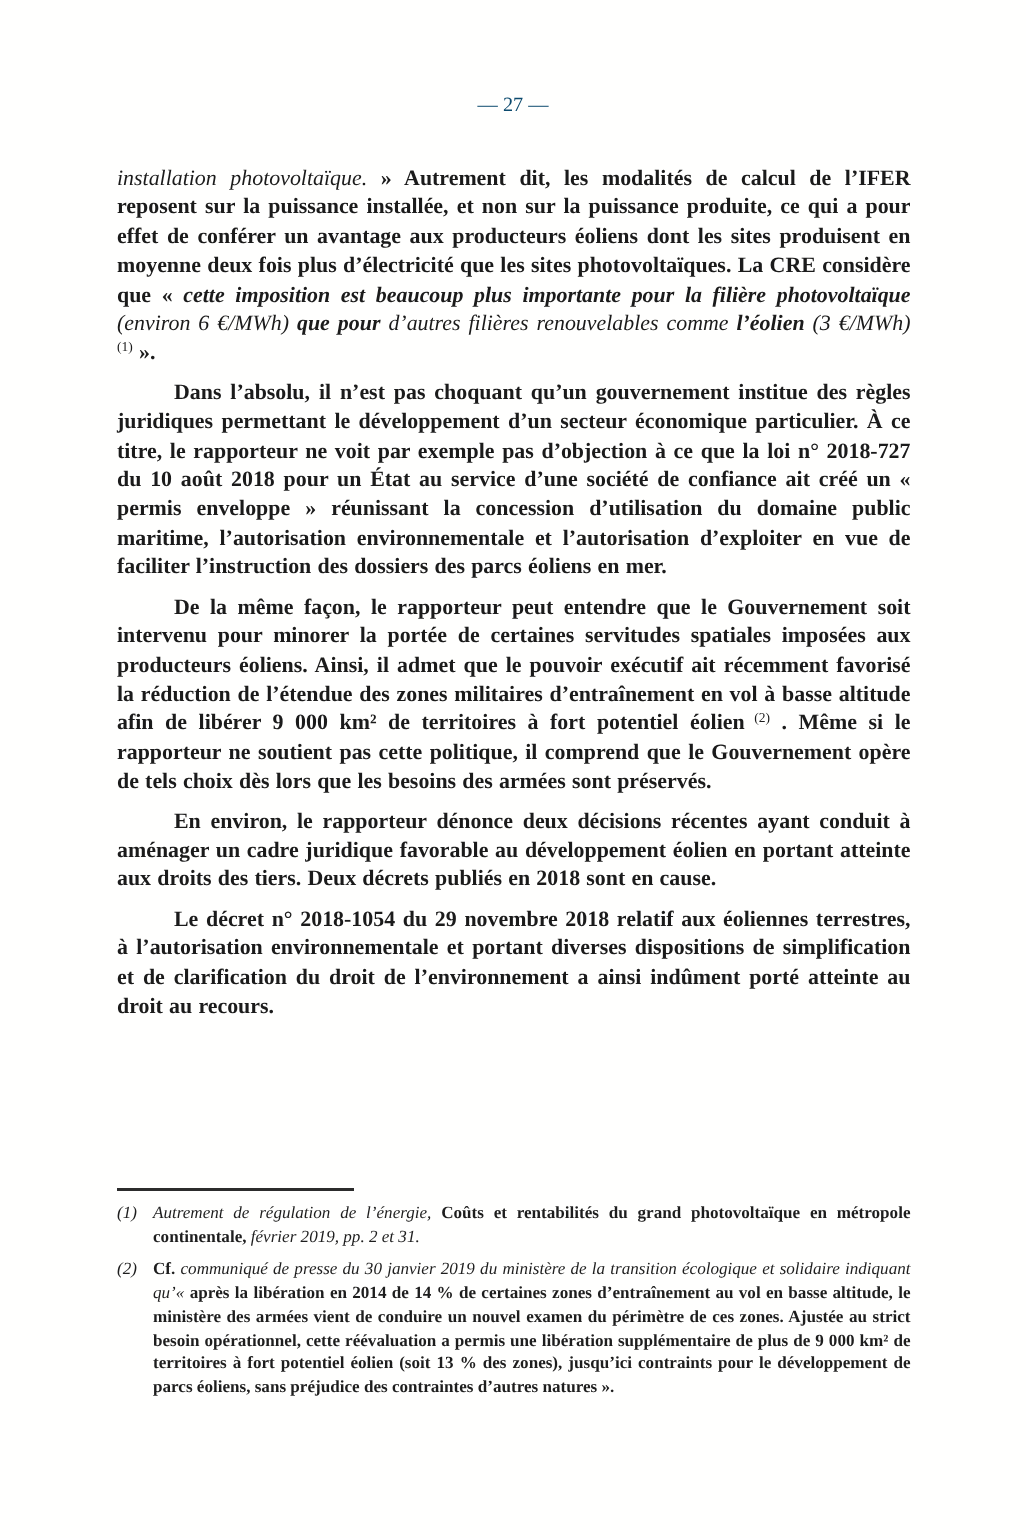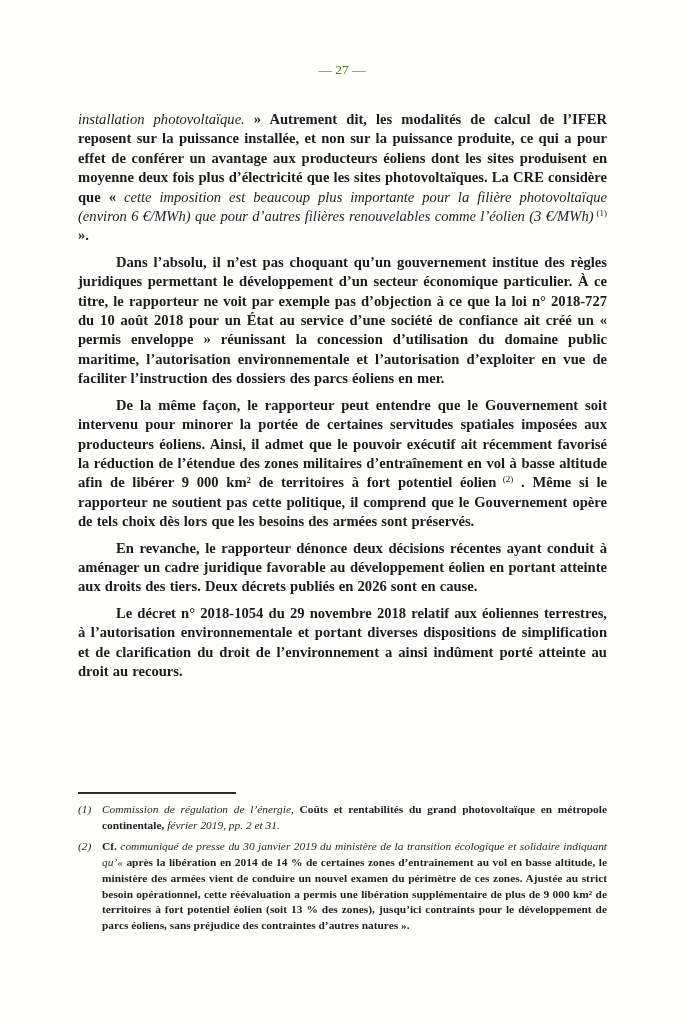--- a/index.html
+++ b/index.html
@@ -12,41 +12,41 @@
     font-family: "Liberation Serif", "DejaVu Serif", serif;
     color: #1b1b1b;
   }
   .page-header {
     position: absolute;
     top: 62px;
     left: 0;
     right: 0;
     text-align: center;
     font-size: 13.5px;
-    color: #4d7c0f;
+    color: #0c4a6e;
   }
   .body-text {
     position: absolute;
     top: 110px;
     left: 78px;
     width: 529px;
     font-size: 14.6px;
     line-height: 19.4px;
   }
   .para {
     margin: 0 0 7px 0;
     text-align: justify;
     text-indent: 38px;
     word-spacing: 0.5px;
   }
   .para.no-indent { text-indent: 0; }
   .rs-r  { font-style: normal; font-weight: bold; }
   .rs-b  { font-weight: bold; }
   .rs-i  { font-style: italic; }
-  .rs-bi { font-style: italic; font-weight: normal; }
+  .rs-bi { font-style: italic; font-weight: bold; }
   .rs-sup {
     font-size: 9px;
     vertical-align: 5px;
     line-height: 0;
   }
   .footnotes {
     position: absolute;
     top: 792px;
     left: 78px;
     width: 529px;
@@ -77,30 +77,30 @@
 </head>
 <body>
 
 <div class="page">
   <div class="page-header">— 27 —</div>
 
   <div class="body-text">
       <p class="para no-indent"><span class="rs-i">installation photovoltaïque. </span><span class="rs-r">» Autrement dit, </span><span class="rs-b">les modalités de calcul de l’IFER reposent sur la puissance installée, et non sur la puissance produite, ce qui a pour effet de conférer un avantage aux producteurs éoliens</span><span class="rs-r"> dont les sites produisent en moyenne deux fois plus d’électricité que les sites photovoltaïques. La CRE considère que « </span><span class="rs-bi">cette imposition est beaucoup plus importante pour la filière photovoltaïque </span><span class="rs-i">(environ 6 €/MWh) </span><span class="rs-bi">que pour </span><span class="rs-i">d’autres filières renouvelables comme </span><span class="rs-bi">l’éolien </span><span class="rs-i">(3 €/MWh)</span><span class="rs-sup"> (1)</span><span class="rs-r"> ».</span></p>
       <p class="para"><span class="rs-b">Dans l’absolu, il n’est pas choquant qu’un gouvernement institue des règles juridiques permettant le développement d’un secteur économique particulier</span><span class="rs-r">. À ce titre, le rapporteur ne voit par exemple pas d’objection à ce que la loi n° 2018-727 du 10 août 2018 pour un État au service d’une société de confiance ait créé un « permis enveloppe » réunissant la concession d’utilisation du domaine public maritime, l’autorisation environnementale et l’autorisation d’exploiter en vue de faciliter l’instruction des dossiers des parcs éoliens en mer.</span></p>
       <p class="para"><span class="rs-r">De la même façon, le rapporteur peut entendre que le Gouvernement soit intervenu pour minorer la portée de certaines servitudes spatiales imposées aux producteurs éoliens. Ainsi, il admet que le pouvoir exécutif ait récemment favorisé la réduction de l’étendue des zones militaires d’entraînement en vol à basse altitude afin de libérer 9 000 km² de territoires à fort potentiel éolien</span><span class="rs-sup"> (2)</span><span class="rs-r"> . </span><span class="rs-b">Même si le rapporteur ne soutient pas cette politique, il comprend que le Gouvernement opère de tels choix dès lors que les besoins des armées sont préservés.</span></p>
-      <p class="para"><span class="rs-r">En revanche, </span><span class="rs-b">le rapporteur dénonce deux décisions récentes ayant conduit à aménager un cadre juridique favorable au développement éolien en portant atteinte aux droits des tiers</span><span class="rs-r">. Deux décrets publiés en 2026 sont en cause.</span></p>
+      <p class="para"><span class="rs-r">En environ, </span><span class="rs-b">le rapporteur dénonce deux décisions récentes ayant conduit à aménager un cadre juridique favorable au développement éolien en portant atteinte aux droits des tiers</span><span class="rs-r">. Deux décrets publiés en 2018 sont en cause.</span></p>
       <p class="para"><span class="rs-r">Le </span><span class="rs-b">décret</span><span class="rs-r"> n° 2018-1054 </span><span class="rs-b">du 29 novembre 2018</span><span class="rs-r"> relatif aux éoliennes terrestres, à l’autorisation environnementale et portant diverses dispositions de simplification et de clarification du droit de l’environnement a ainsi indûment porté atteinte au droit au recours.</span></p>
     </div>
 
   <div class="footnotes">
     <div class="fn-rule"></div>
     <div>
         <div class="fn-item">
           <div class="fn-label">(1)</div>
-          <div class="fn-text"><span class="rs-i">Commission de régulation de l’énergie,</span><span class="rs-r"> Coûts et rentabilités du grand photovoltaïque en métropole continentale, </span><span class="rs-i">février 2019, pp. 2 et 31.</span></div>
+          <div class="fn-text"><span class="rs-i">Autrement de régulation de l’énergie,</span><span class="rs-r"> Coûts et rentabilités du grand photovoltaïque en métropole continentale, </span><span class="rs-i">février 2019, pp. 2 et 31.</span></div>
         </div>
         <div class="fn-item">
           <div class="fn-label">(2)</div>
           <div class="fn-text"><span class="rs-r">Cf. </span><span class="rs-i">communiqué de presse du 30 janvier 2019 du ministère de la transition écologique et solidaire indiquant qu’«</span><span class="rs-r"> après la libération en 2014 de 14 % de certaines zones d’entraînement au vol en basse altitude, le ministère des armées vient de conduire un nouvel examen du périmètre de ces zones. Ajustée au strict besoin opérationnel, cette réévaluation a permis une libération supplémentaire de plus de 9 000 km² de territoires à fort potentiel éolien (soit 13 % des zones), jusqu’ici contraints pour le développement de parcs éoliens, sans préjudice des contraintes d’autres natures ».</span></div>
         </div>
       </div>
   </div>
 </div>
 
 </body></html>

